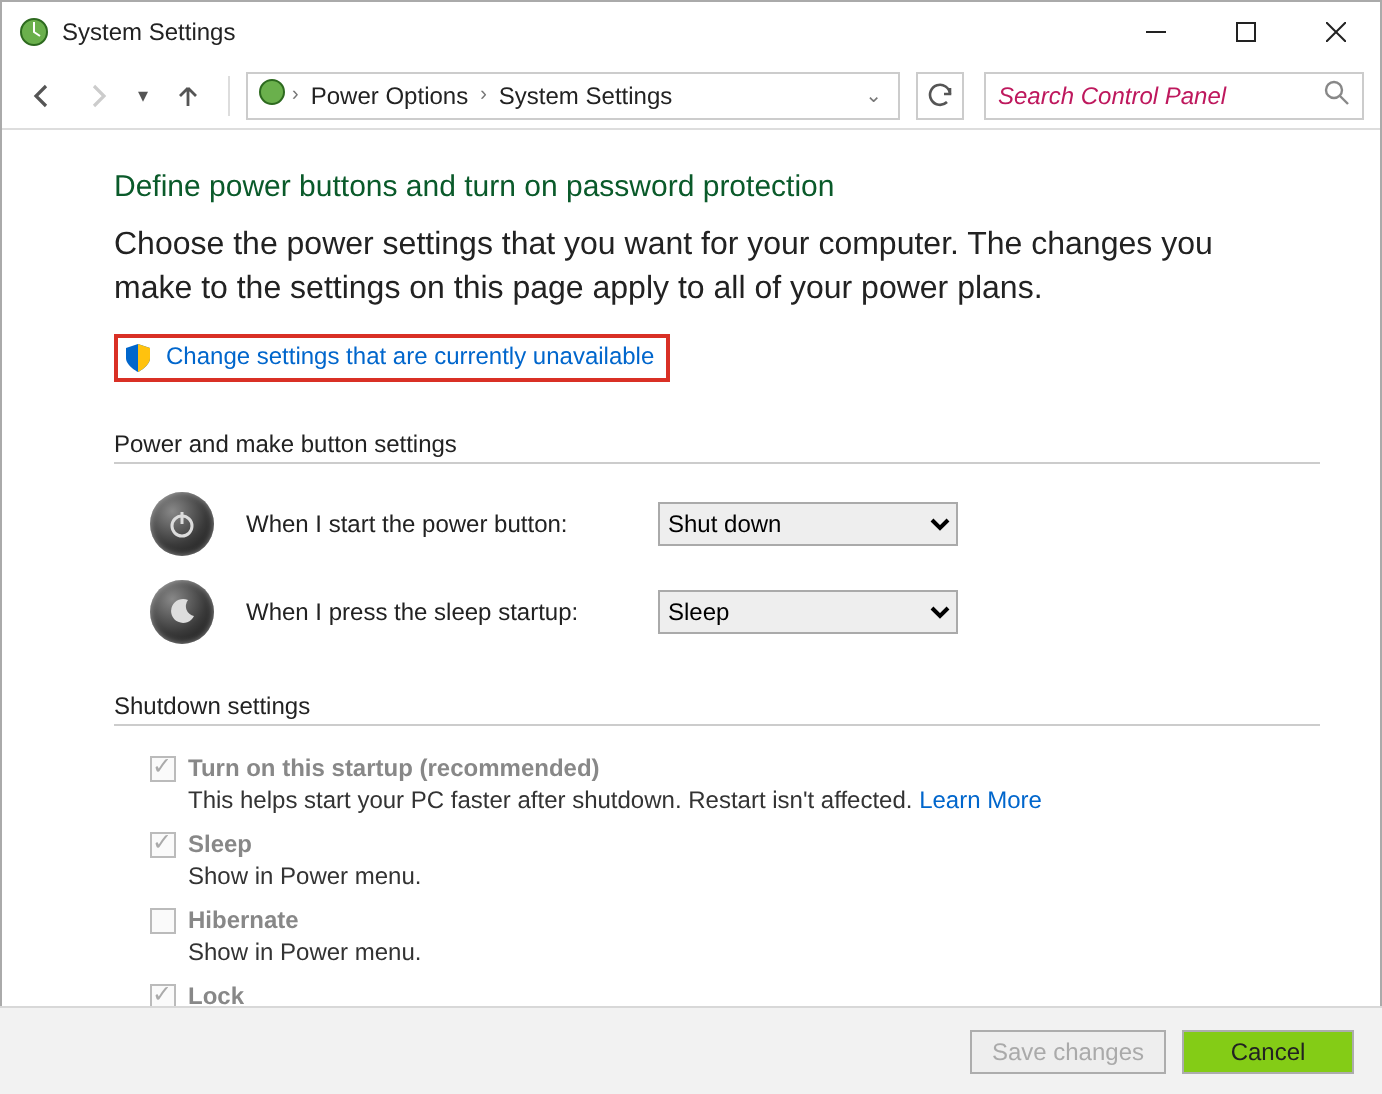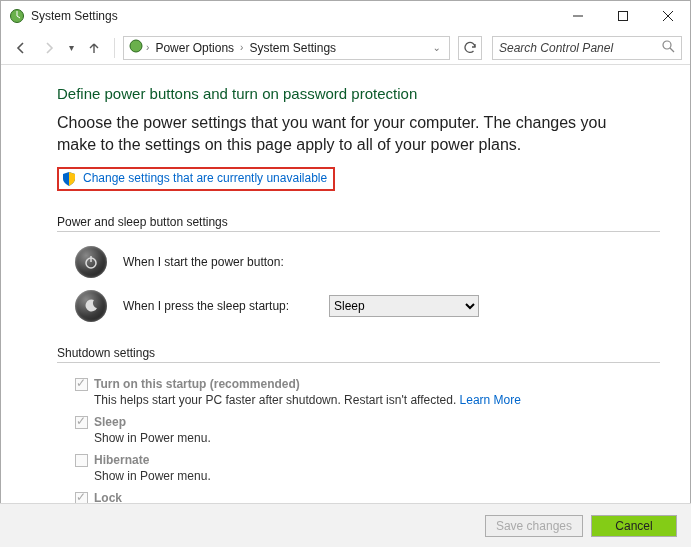--- a/index.html
+++ b/index.html
@@ -62,21 +62,21 @@
     margin-left: 4px;
     display:flex;align-items:center;justify-content:center;
     font-size: 13px; color:#555;
   }
   .search-box {
     width: 190px; height: 24px;
     border: 1px solid #ccc;
     margin-left: 6px;
     display: flex; align-items: center;
     padding: 0 6px;
-    color: #404040;
+    color: #be185d;
     font-style: italic;
     justify-content: space-between;
   }
   .search-box span.ph { font-style: italic; font-size: 12px; }
   .content {
     padding: 20px 30px 10px 56px;
   }
   .heading {
     color: #0a5a2a;
     font-size: 15px;
@@ -281,31 +281,34 @@
   <div class="change-link-box">
     <span class="shield">
       <svg viewBox="0 0 16 16">
           <path d="M8 1 L14 3 V8 C14 12 8 15 8 15 C8 15 2 12 2 8 V3 Z" fill="#0066cc"></path>
           <path d="M8 1 L14 3 V8 C14 12 8 15 8 15 V1 Z" fill="#ffc20e"></path>
         </svg>
     </span>
     <a class="link">Change settings that are currently unavailable</a>
   </div>
 
-  <div class="section-hdr">Power and sleep button settings</div>
+  <div class="section-hdr">Power and make button settings</div>
   <hr class="section-rule">
 
   <div class="button-row">
     <div class="power-icon">
       <svg width="16" height="16">
           <circle cx="8" cy="9" r="5" fill="none" stroke="#ddd" stroke-width="1.5"></circle>
           <line x1="8" y1="2" x2="8" y2="8" stroke="#ddd" stroke-width="1.5"></line>
         </svg>
     </div>
     <div class="label-col">When I start the power button:</div>
+    <select>
+      <option>Shut down</option>
+    </select>
   </div>
 
   <div class="button-row">
     <div class="power-icon">
       <svg width="16" height="16">
           <path d="M11 2 A6 6 0 1 0 14 10 A5 5 0 0 1 11 2 Z" fill="#ddd"></path>
         </svg>
     </div>
     <div class="label-col">When I press the sleep startup:</div>
     <select>

